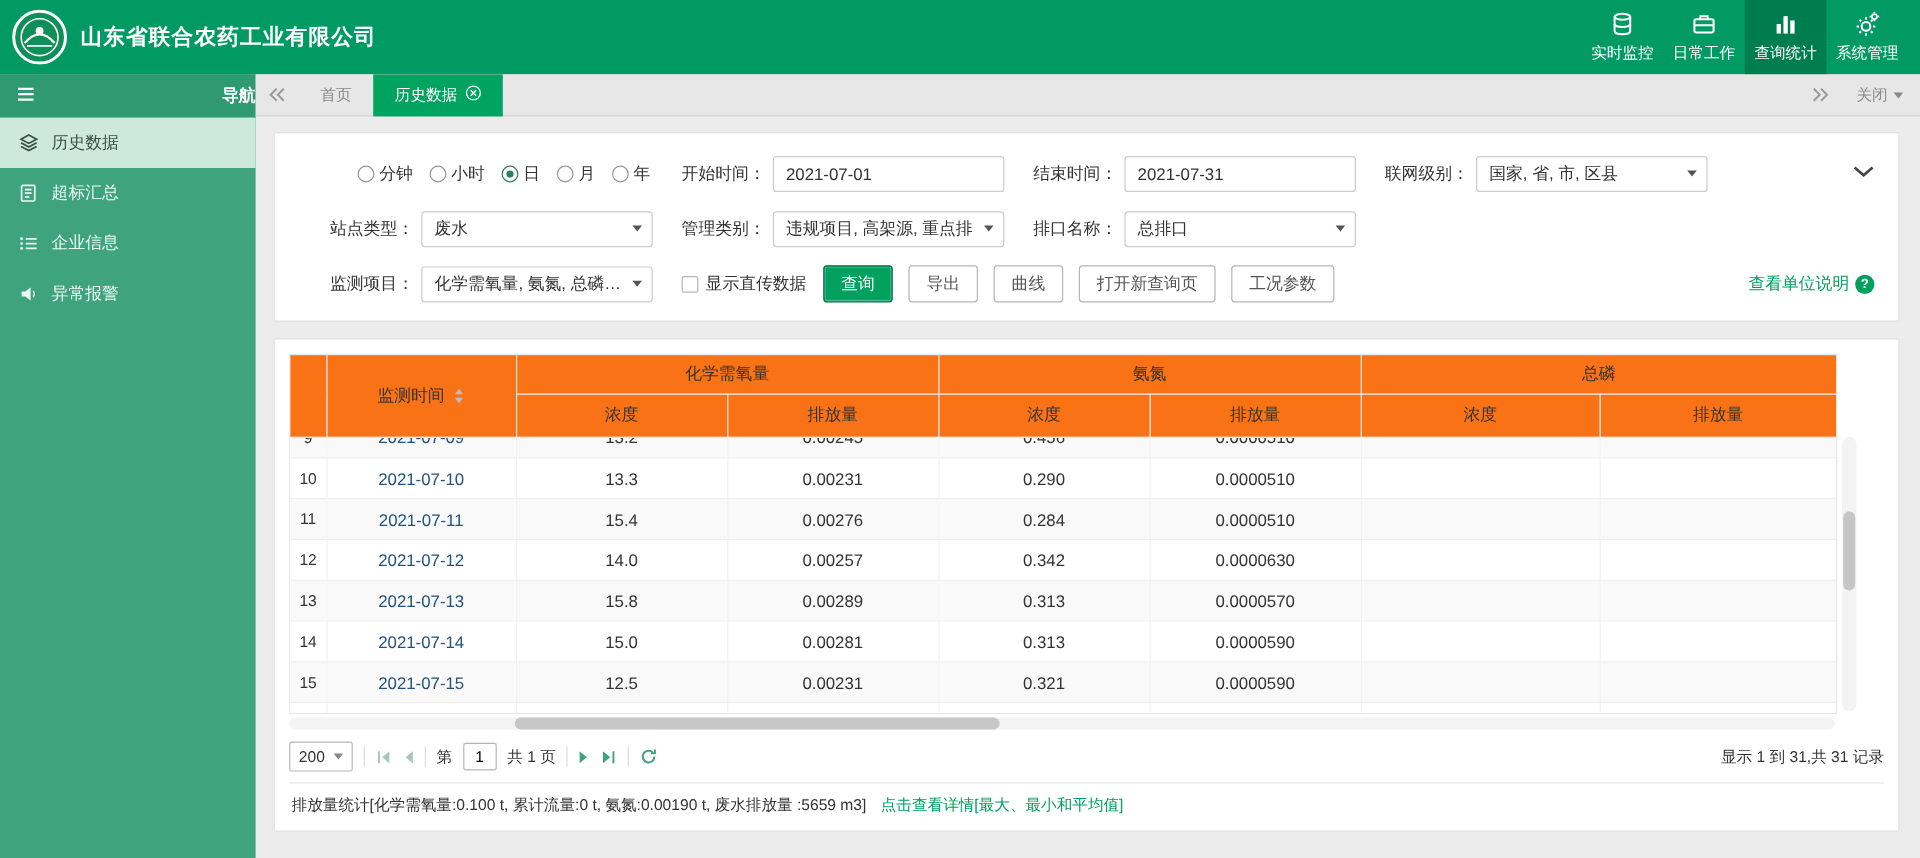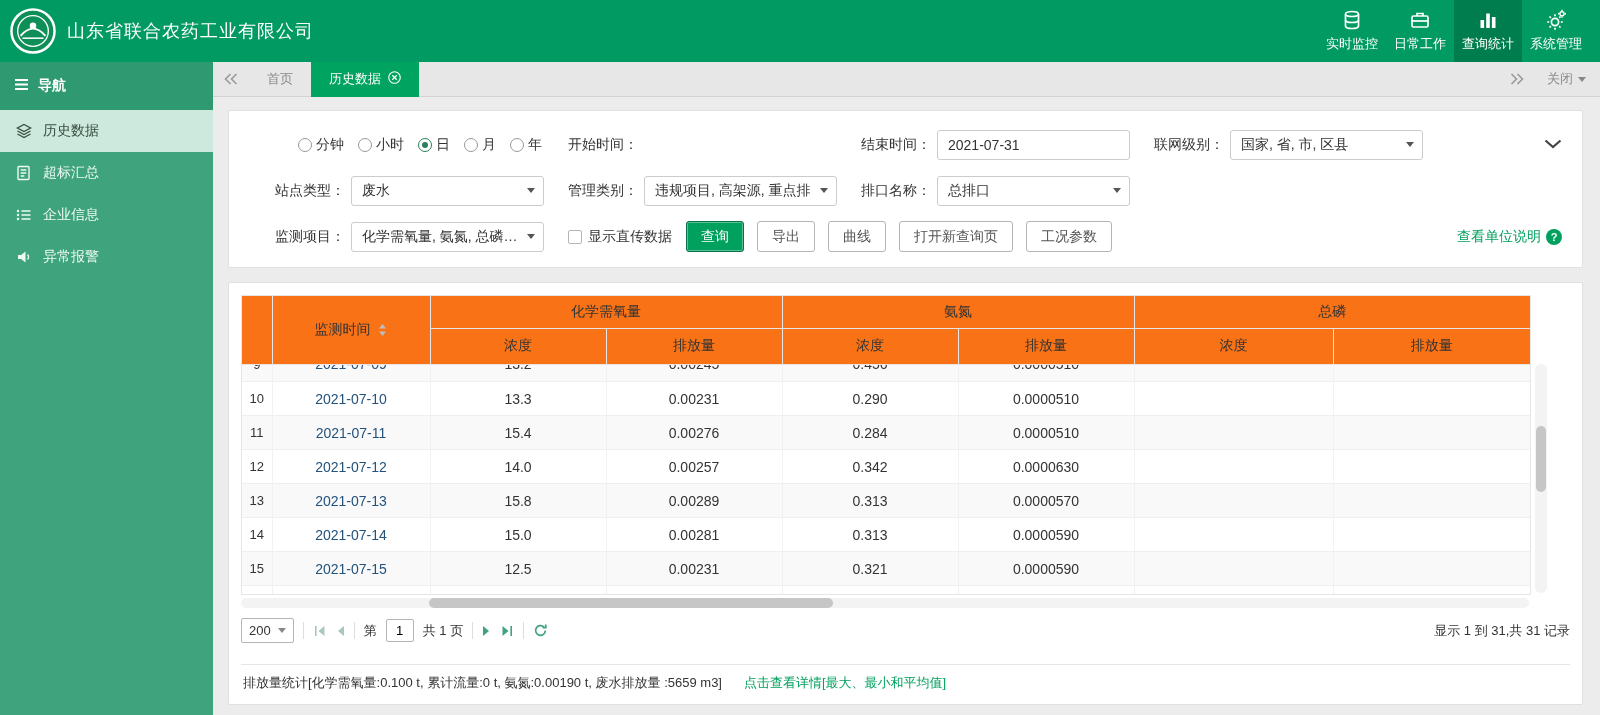--- a/index.html
+++ b/index.html
@@ -5,30 +5,30 @@
   * { margin:0; padding:0; box-sizing:border-box; }
   html,body { width:1600px; height:715px; overflow:hidden; }
   body { font-family:"Liberation Sans","DejaVu Sans",sans-serif; background:#ececec; color:#333; }
 
   .app { width:1600px; height:715px; display:flex; flex-direction:column; }
 
   
   .topbar { height:62px; background:#009a62; display:flex; align-items:center; justify-content:space-between; flex-shrink:0; }
   .brand { display:flex; align-items:center; gap:11px; padding-left:10px; }
   .logo { width:46px; height:46px; }
-  .company { color:#fff; font-size:18px; font-weight:normal; letter-spacing:1px; }
+  .company { color:#fff; font-size:18px; font-weight:bold; letter-spacing:1px; }
   .topnav { display:flex; height:62px; margin-right:10px; }
   .topnav-item { width:68px; height:62px; display:flex; flex-direction:column; align-items:center; justify-content:center; gap:4px; color:#fff; font-size:13px; cursor:pointer; }
   .topnav-item.active { background:#007d4e; }
   .tn-icon { height:22px; display:flex; align-items:center; }
 
   
   .main-row { flex:1; display:flex; min-height:0; }
   .sidebar { width:213px; background:#3fa37e; flex-shrink:0; display:flex; flex-direction:column; }
-  .side-title { height:48px; background:#2f9a72; color:#fff; display:flex; align-items:center; gap:9px; padding-left:14px; font-size:14px; font-weight:bold; }
+  .side-title { height:36px; background:#2f9a72; color:#fff; display:flex; align-items:center; gap:9px; padding-left:14px; font-size:14px; font-weight:bold;justify-content:space-between; }
   .side-item { height:42px; display:flex; align-items:center; gap:11px; padding-left:16px; color:#ecfaf3; font-size:14px; cursor:pointer; }
   .side-item.active { background:#cde8dc; color:#3a4f43; }
   .si-icon { width:16px; height:16px; display:flex; align-items:center; }
 
   .content-col { flex:1; display:flex; flex-direction:column; min-width:0; }
 
   
   .tabbar { height:35px; background:#e7e7e7; border-bottom:1px solid #d2d2d2; display:flex; align-items:center; flex-shrink:0; }
   .tab-arrow { width:36px; display:flex; justify-content:center; cursor:pointer; }
   .tab { padding:0 18px; height:35px; display:flex; align-items:center; font-size:13px; color:#8a8a8a; cursor:pointer; }
@@ -97,21 +97,21 @@
   
   .pager { display:flex; align-items:center; gap:9px; margin-top:8px; height:30px; font-size:13px; }
   .page-size { height:25px; border:1px solid #b5b5b5; border-radius:2px; display:flex; align-items:center; gap:7px; padding:0 7px; cursor:pointer; background:#fff; }
   .pg-icon { display:flex; align-items:center; cursor:pointer; }
   .pg-disabled { color:#a9c7b8; }
   .pg-enabled { color:#3fa37e; }
   .pg-sep { width:1px; height:17px; background:#ddd; }
   .page-input { width:28px; height:23px; border:1px solid #b5b5b5; border-radius:2px; text-align:center; font-size:13px; font-family:inherit; outline:none; }
   .pager-right { margin-left:auto; color:#333; font-size:13px; }
 
-  .stats-bar { border-top:1px solid #e5e5e5; margin-top:18px; padding:9px 2px 2px; font-size:13px; color:#333; display:flex; gap:22px; align-items:center; }
+  .stats-bar { border-top:1px solid #e5e5e5; margin-top:6px; padding:9px 2px 2px; font-size:13px; color:#333; display:flex; gap:12px; align-items:center; }
   .detail-link { color:#00a05e; cursor:pointer; }
 </style>
 </head>
 <body>
 
 <div class="app">
 
   <header class="topbar">
     <div class="brand">
       <div class="logo">
@@ -284,20 +284,21 @@
                   <span class="radio-text">月</span>
                 </span>
                 <span class="radio-opt">
                   <span class="radio-circle"></span>
                   <span class="radio-text">年</span>
                 </span>
               </div>
             </div>
             <div class="f-cell">
               <span class="f-label">开始时间：</span>
+              <input class="control" value="2021-07-01" style="">
             </div>
             <div class="f-cell">
               <span class="f-label">结束时间：</span>
               <input class="control" value="2021-07-31" style="">
             </div>
             <div class="f-cell">
               <span class="f-label">联网级别：</span>
               <div class="control select">
                 <span class="sel-text">国家, 省, 市, 区县</span>
                 <span class="sel-caret"></span>

